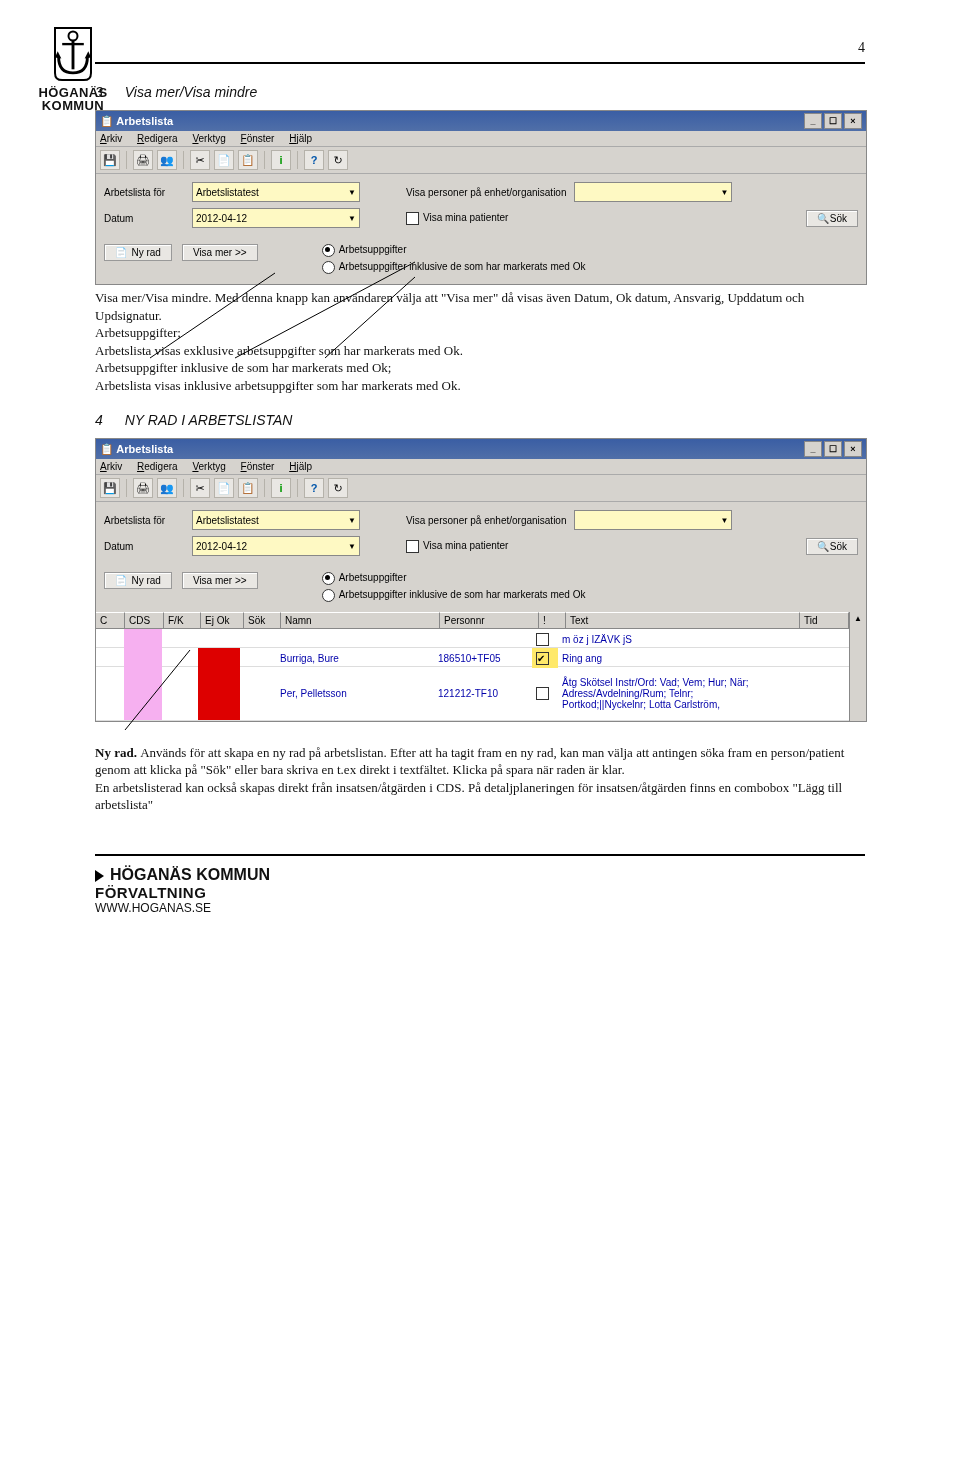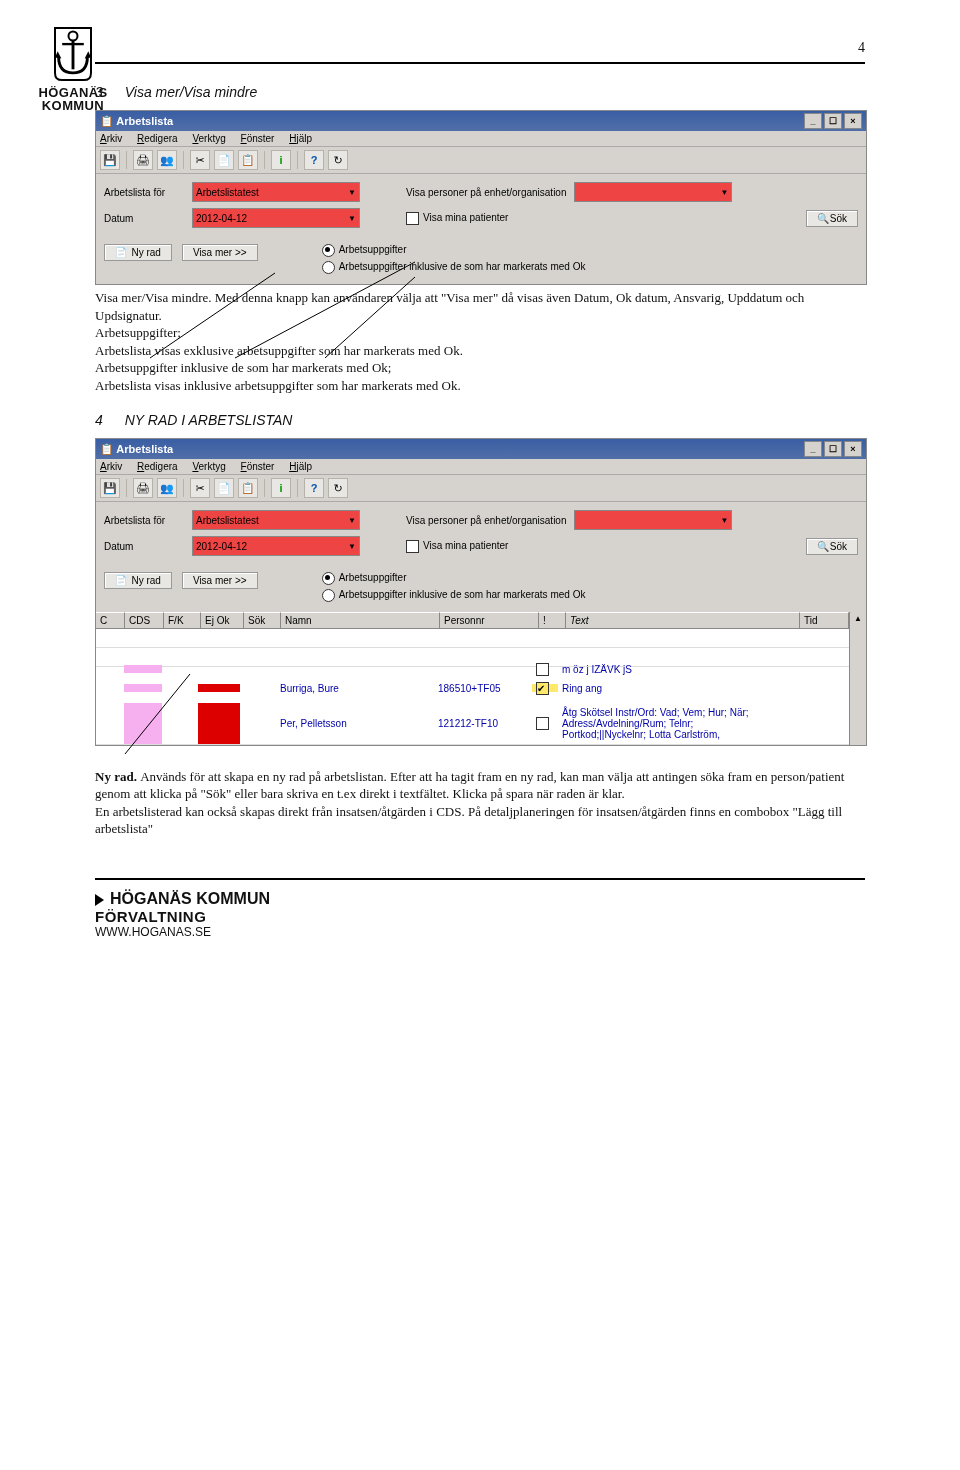--- a/index.html
+++ b/index.html
@@ -82,21 +82,21 @@
     background: #e9e7e3;
     border: 1px solid #b5b2aa;
     display: flex; align-items: center; justify-content: center;
     font-size: 11px;
   }
   .tb-sep { width: 1px; height: 18px; background: #b5b2aa; margin: 0 2px; }
   .form-area { padding: 8px 8px 10px 8px; display: flex; flex-direction: column; gap: 6px;}
   .form-row { display: flex; align-items: center; gap: 8px; }
   .form-lbl { width: 80px; }
   .txtfield {
-    background: #ef4444;
+    background: #fef9c3;
     border: 1px solid #888;
     height: 16px;
     padding: 1px 3px;
     display: flex; align-items: center; justify-content: space-between;
   }
   .txtfield .caret { font-size: 8px; color:#000; }
   .chk { width: 11px; height: 11px; border:1px solid #333; background:#fff; display:inline-block; vertical-align:middle; margin-right:4px; position:relative;}
   .radio { width: 11px; height: 11px; border:1px solid #333; border-radius:50%; background:#fff; display:inline-block; vertical-align:middle; margin-right:4px; position:relative;}
   .radio.checked:after { content:''; position:absolute; top:2px; left:2px; width:5px; height:5px; background:#000; border-radius:50%;}
   .btn-inner {
@@ -105,21 +105,21 @@
     padding: 2px 10px;
     box-shadow: inset 1px 1px 0 #fff;
   }
   .sok-btn-wrap { margin-left: auto; }
   .bottom-row { display:flex; align-items:flex-start; gap:10px; padding: 6px 8px 10px 8px;}
   .radiogroup { margin-left: 4px; display:flex; flex-direction:column; gap:4px;}
   .table-head { display:flex; background:#d6d3ce;}
   .th { border-right:1px solid #888; border-bottom:1px solid #888; border-top:1px solid #fff; padding:2px 4px; font-weight:normal;}
   .table-body { background:#fff; }
   .tr { display:flex; border-bottom:1px solid #ddd; height:18px; align-items:stretch;}
-  .td1 { padding:4px 4px; font-size:10px; border-right:0px solid #eee; display:flex; align-items:center;margin-top:36px;}
+  .td1 { padding:10px 4px; font-size:10px; border-right:0px solid #eee; display:flex; align-items:center;}
   .cds-red  { background:#d00; }
   .cds-pink { background:#f6b0f0; }
   .scrollbar { width:16px; background:#d6d3ce; border-left:1px solid #888; display:flex; align-items:flex-start; justify-content:center; padding-top:2px; font-size:8px;}
   .bold-start { font-weight:bold; }
   .footer {
     border-top: 2px solid #000;
     margin-top: 40px;
     padding-top: 10px;
     font-family: Arial, sans-serif;
     font-size: 12px;
@@ -327,21 +327,21 @@
       <div style="flex:1;">
         <div class="table-head">
           <div class="th" style="width:20px;">C</div>
           <div class="th" style="width:30px;">CDS</div>
           <div class="th" style="width:28px;">F/K</div>
           <div class="th" style="width:34px;">Ej Ok</div>
           <div class="th" style="width:28px;">Sök</div>
           <div class="th" style="width:150px;">Namn</div>
           <div class="th" style="width:90px;">Personnr</div>
           <div class="th" style="width:18px;">!</div>
-          <div class="th" style="flex:1;font-style:italic;">Text</div>
+          <div class="th" style="flex:1;">Text</div>
           <div class="th" style="width:40px;">Tid</div>
         </div>
         <div class="table-body">
 
           <div class="tr">
             <div class="td1" style="width:20px;"></div>
             <div class="td1 cds-pink" style="width:30px;"></div>
             <div class="td1" style="width:28px;"></div>
             <div class="td1" style="width:34px;"></div>
             <div class="td1" style="width:28px;"></div>

